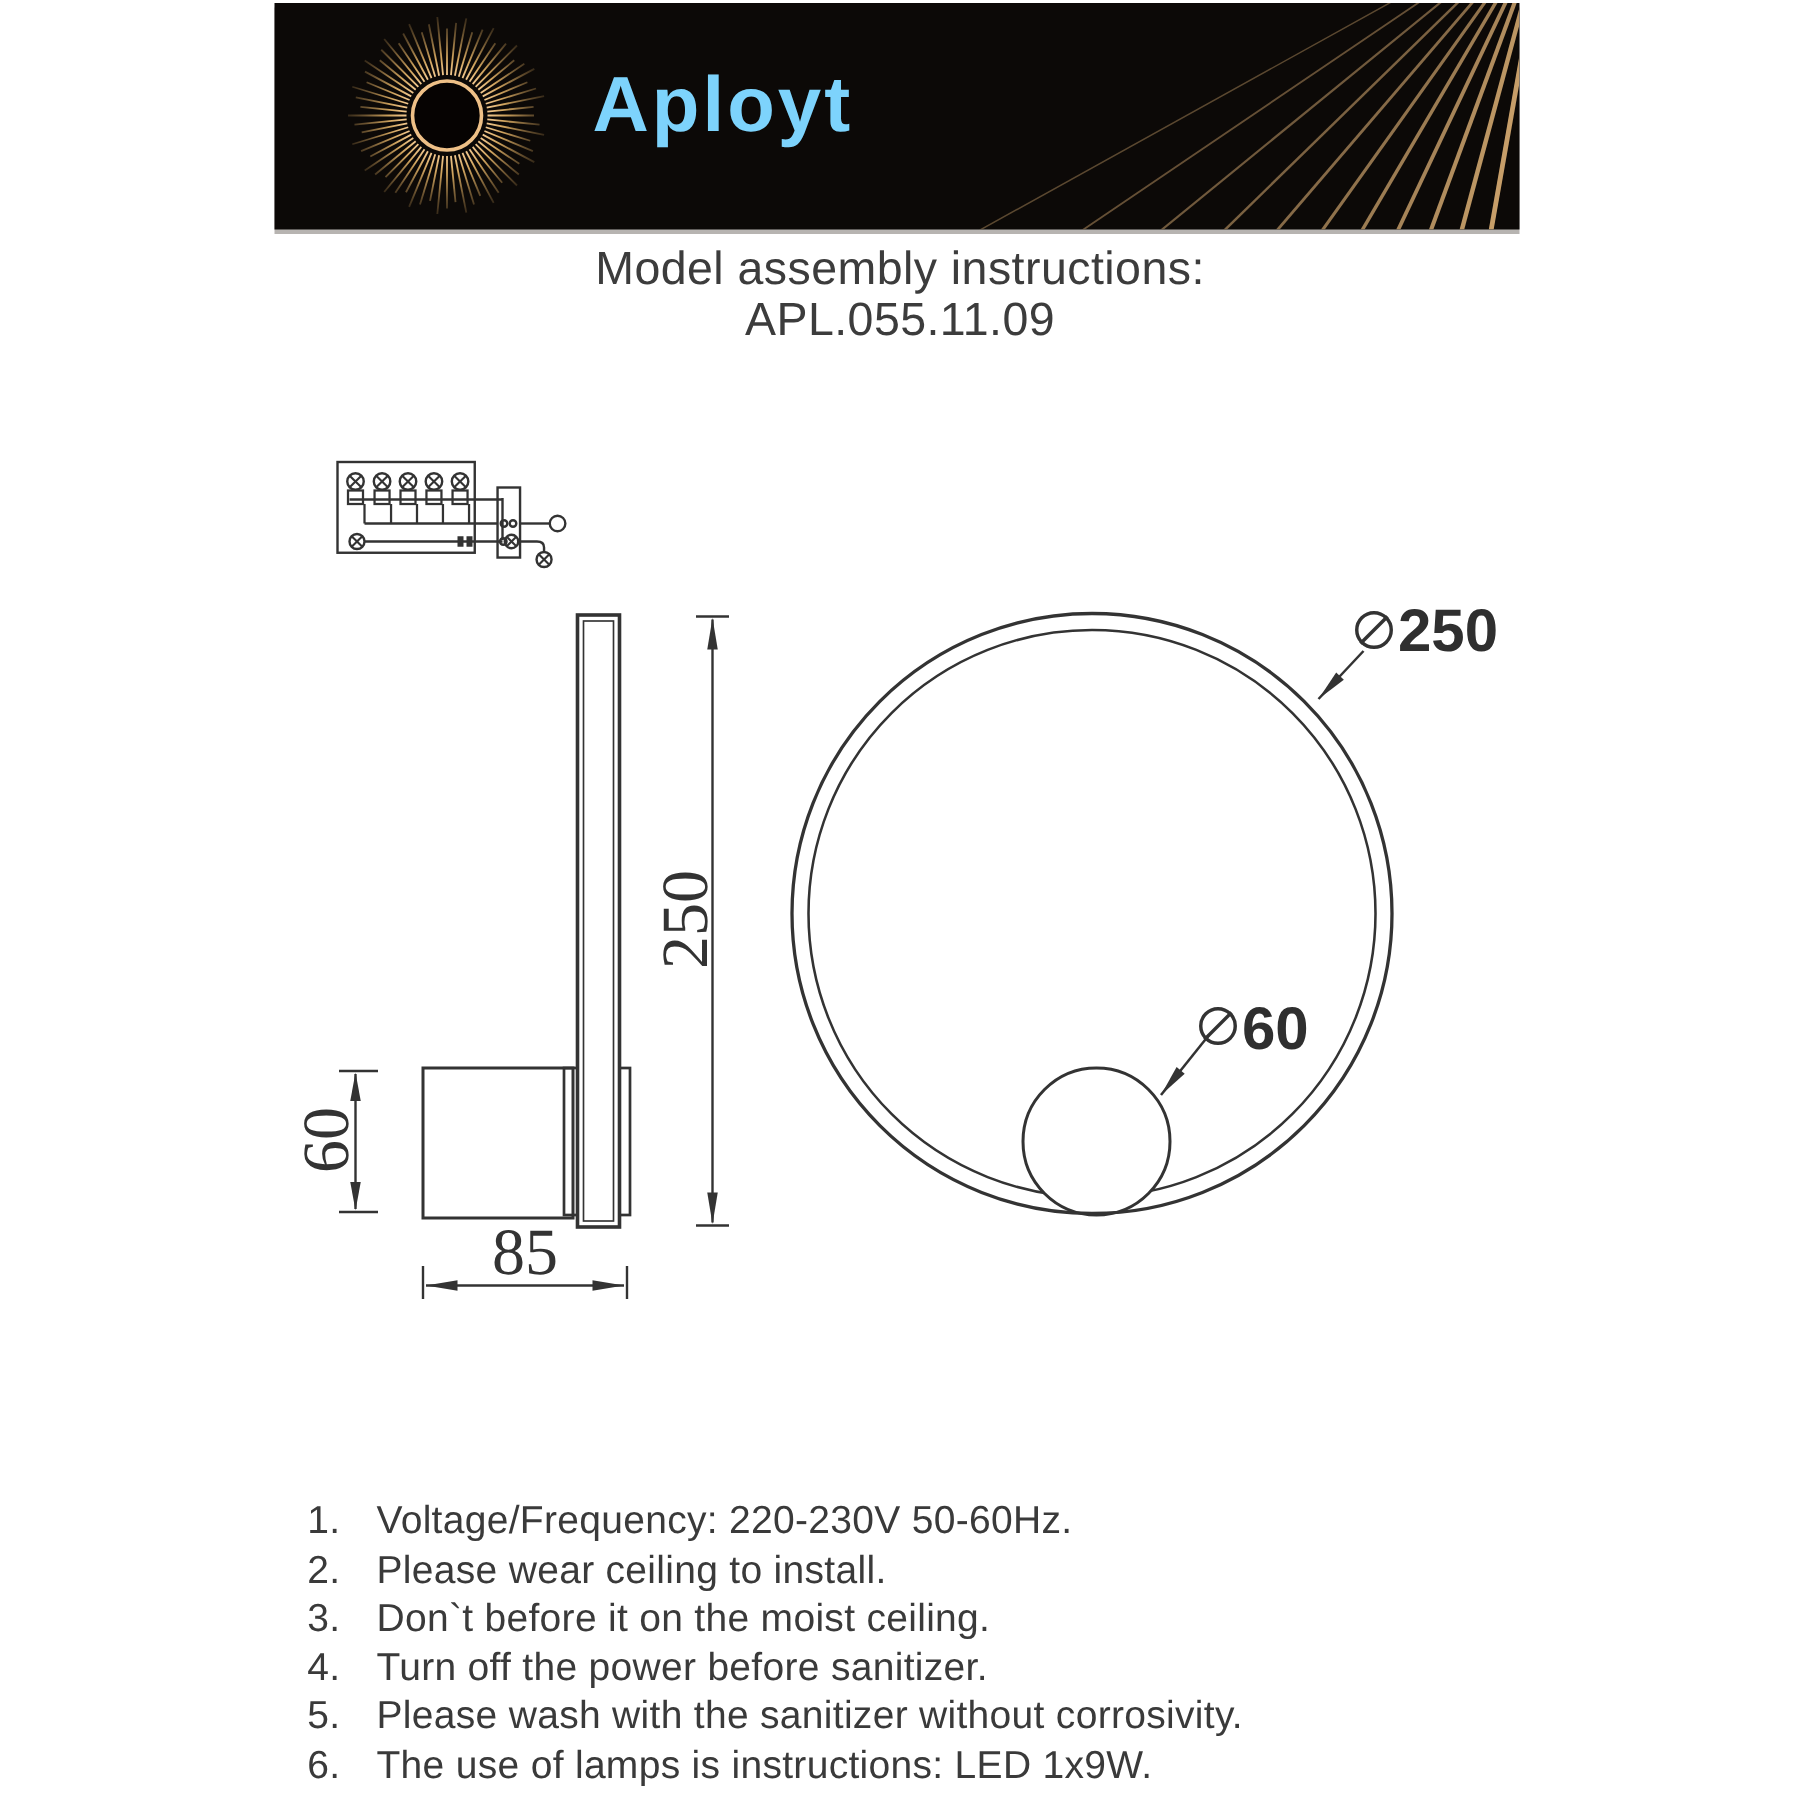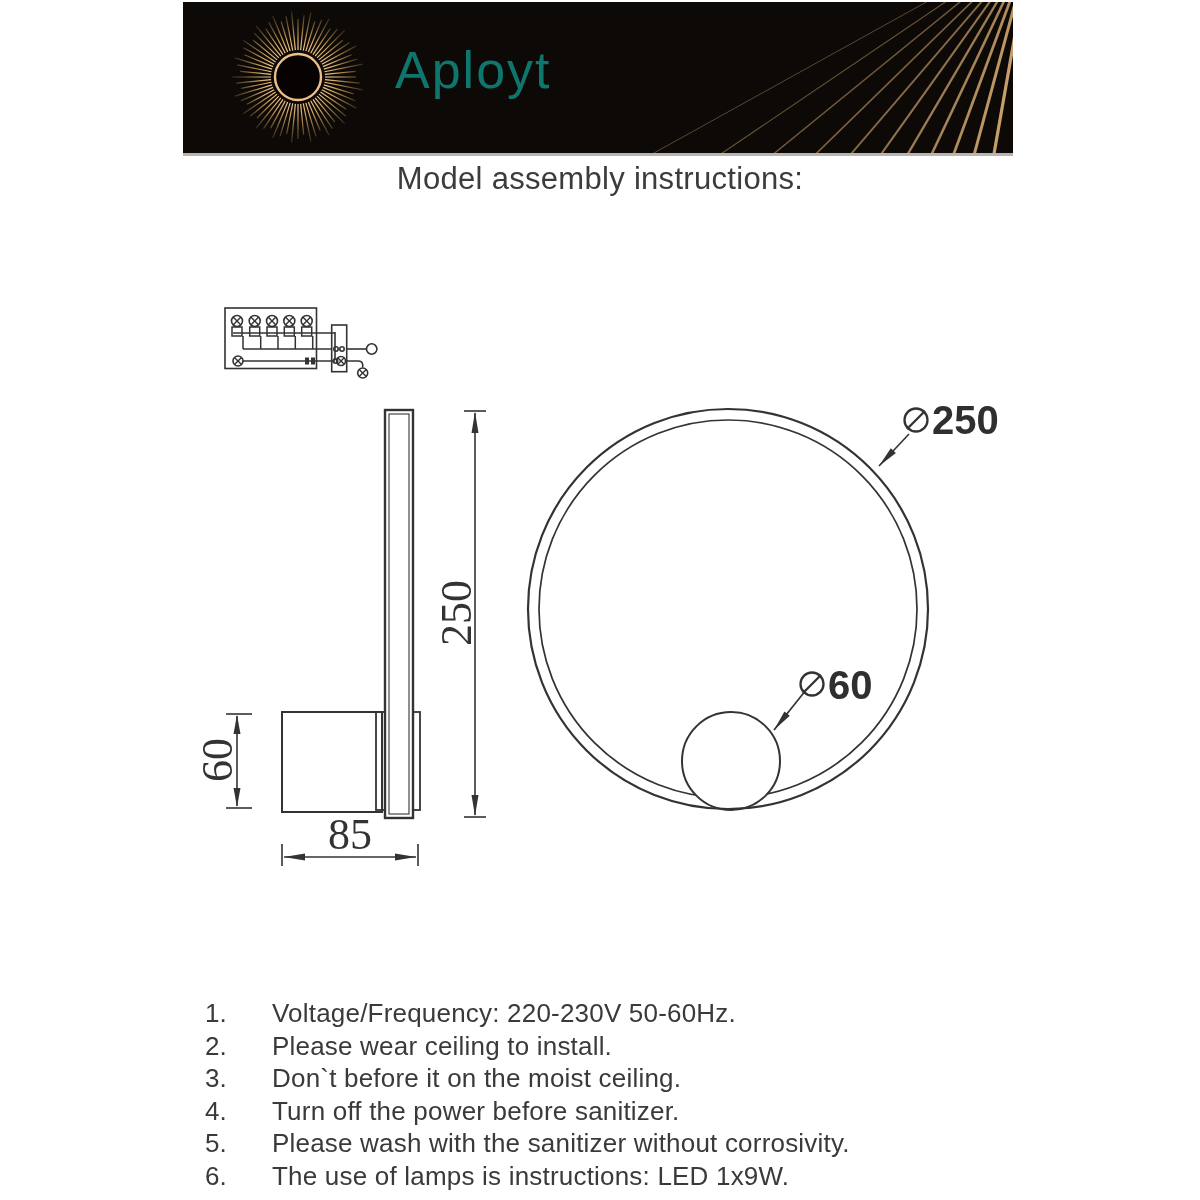--- a/index.html
+++ b/index.html
@@ -4,40 +4,40 @@
 <style>
   html,body{margin:0;padding:0;background:#ffffff;}
   body{width:1200px;height:1200px;position:relative;overflow:hidden;
        font-family:"Liberation Sans",sans-serif;}
   .page{position:absolute;inset:0;background:#fff;}
 
   
   .banner{position:absolute;left:183px;top:2px;width:830px;height:151px;
           background:#0c0907;overflow:hidden;box-shadow:0 3px 0 #b7b4b1;}
   .banner svg{position:absolute;left:0;top:0;}
-  .brand{position:absolute;left:212px;top:42px;font-size:52px;font-weight:400;
-         color:#0f766e;letter-spacing:2px;line-height:1;}
+  .brand{position:absolute;left:212px;top:42px;font-size:52px;font-weight:700;
+         color:#7dd3fc;letter-spacing:2px;line-height:1;}
 
   
   .title{position:absolute;left:0;top:162px;width:1200px;text-align:center;
          color:#3c3c3c;font-size:31px;font-weight:500;line-height:34px;
          letter-spacing:.3px;}
 
   
   svg.drawing{position:absolute;left:0;top:0;}
   .ln{stroke:#333;fill:none;}
   .dim-serif{font-family:"Liberation Serif","DejaVu Serif",serif;font-size:44px;fill:#333;}
   .dim-sans{font-family:"Liberation Sans",sans-serif;font-size:40px;font-weight:700;fill:#2f2f2f;}
 
   
   .list{position:absolute;left:180px;top:997px;color:#3a3a3a;font-size:26px;
         line-height:32.6px;letter-spacing:.2px;}
   .row{display:flex;}
   .row .num{width:47px;text-align:right;flex:none;}
-  .row .txt{margin-left:45px;white-space:nowrap;}
+  .row .txt{margin-left:24px;white-space:nowrap;}
 </style>
 </head>
 <body>
 
 <div class="page">
 
   <div class="banner">
     <svg width="830" height="151" viewBox="0 0 830 151">
       <defs>
         <radialGradient id="sunGrad" gradientUnits="userSpaceOnUse" cx="115" cy="75" r="70">
@@ -127,20 +127,21 @@
           <line x1="141.4812025708872" y1="69.73256130556453" x2="179.7318285066132" y2="62.124038746935504" stroke="url(#sunGrad)" stroke-width="1.2"></line>
           <line x1="141.86998762014932" y1="72.35353721110187" x2="172.7207141469874" y2="69.31500586088549" stroke="url(#sunGrad)" stroke-width="1.2"></line>
         </g>
       <circle cx="115" cy="75" r="23" fill="#060302" stroke="#eec087" stroke-width="2.4"></circle>
     </svg>
     <span class="brand">Aployt</span>
   </div>
 
   <div class="title">
     <div>Model assembly instructions:</div>
+    <div>APL.055.11.09</div>
   </div>
 
   <svg class="drawing" width="1200" height="1200" viewBox="0 0 1200 1200">
 
     <g stroke-width="1.6">
       <rect class="ln" x="225" y="308" width="91.5" height="60.5"></rect>
 
       <g id="lamp-stands">
           <rect x="232" y="327" width="10" height="9" fill="none" stroke="#333" stroke-width="1.5"></rect>
           <rect x="249.7" y="327" width="10" height="9" fill="none" stroke="#333" stroke-width="1.5"></rect>

